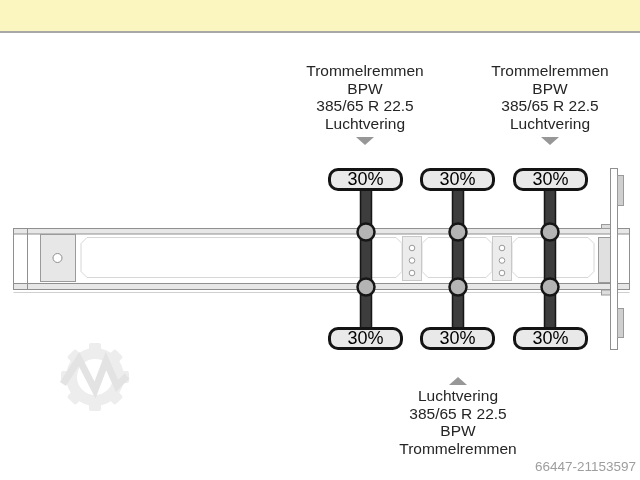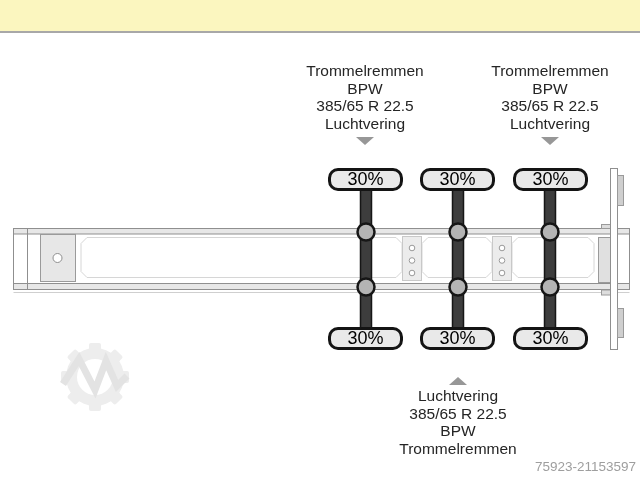--- a/index.html
+++ b/index.html
@@ -141,15 +141,15 @@
 
   <div class="arrow-up"></div>
 
   <div class="spec spec-bottom">
     <div>Luchtvering</div>
     <div>385/65 R 22.5</div>
     <div>BPW</div>
     <div>Trommelremmen</div>
   </div>
 
-  <div class="listing-id">75923-21153597</div>
+  <div class="listing-id">66447-21153597</div>
 
 </div>
 
 </body></html>

